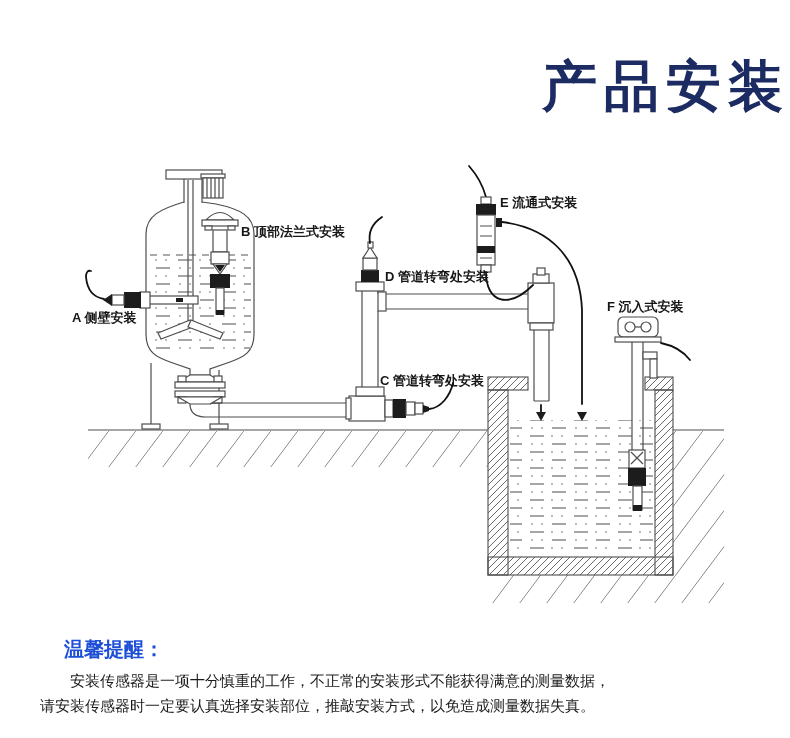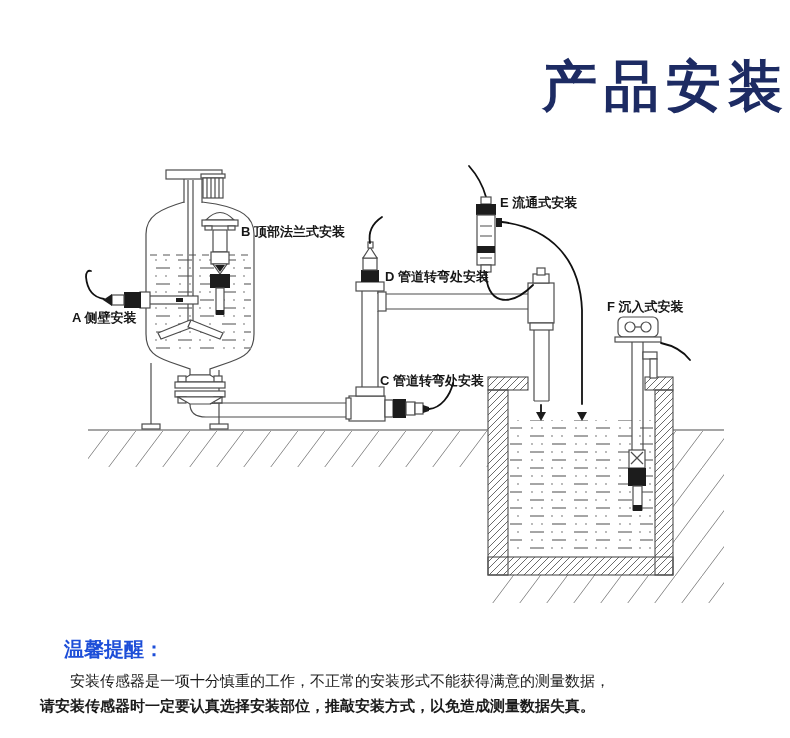--- a/index.html
+++ b/index.html
@@ -10,21 +10,21 @@
   svg.diagram{position:absolute;top:150px;left:0;}
   .ln{stroke:#4d4d4d;fill:none;stroke-width:1.2;}
   .wt{fill:#ffffff;stroke:#4d4d4d;stroke-width:1.2;}
   .bk{fill:#1c1c1c;stroke:none;}
   .cb{stroke:#111;stroke-width:1.8;fill:none;stroke-linecap:round;}
   .lbl{font:bold 13px "Liberation Sans","DejaVu Sans",sans-serif;fill:#161616;}
   .reminder-heading{position:absolute;top:636px;left:64px;font-size:20px;font-weight:bold;color:#1d4ed8;}
   .reminder-body{position:absolute;top:668px;left:40px;width:724px;font-size:15px;
                  line-height:25px;color:#1a1a1a;}
   .reminder-body .l1{display:block;text-indent:2em;}
-  .reminder-body .l2{display:block;font-weight:bold;}
+  .reminder-body .l2{display:block;}
 </style>
 </head>
 <body>
 
 <div class="page">
 
   <div class="title">产品安装</div>
 
   <svg class="diagram" width="790" height="480" viewBox="0 150 790 480">
     <defs>

